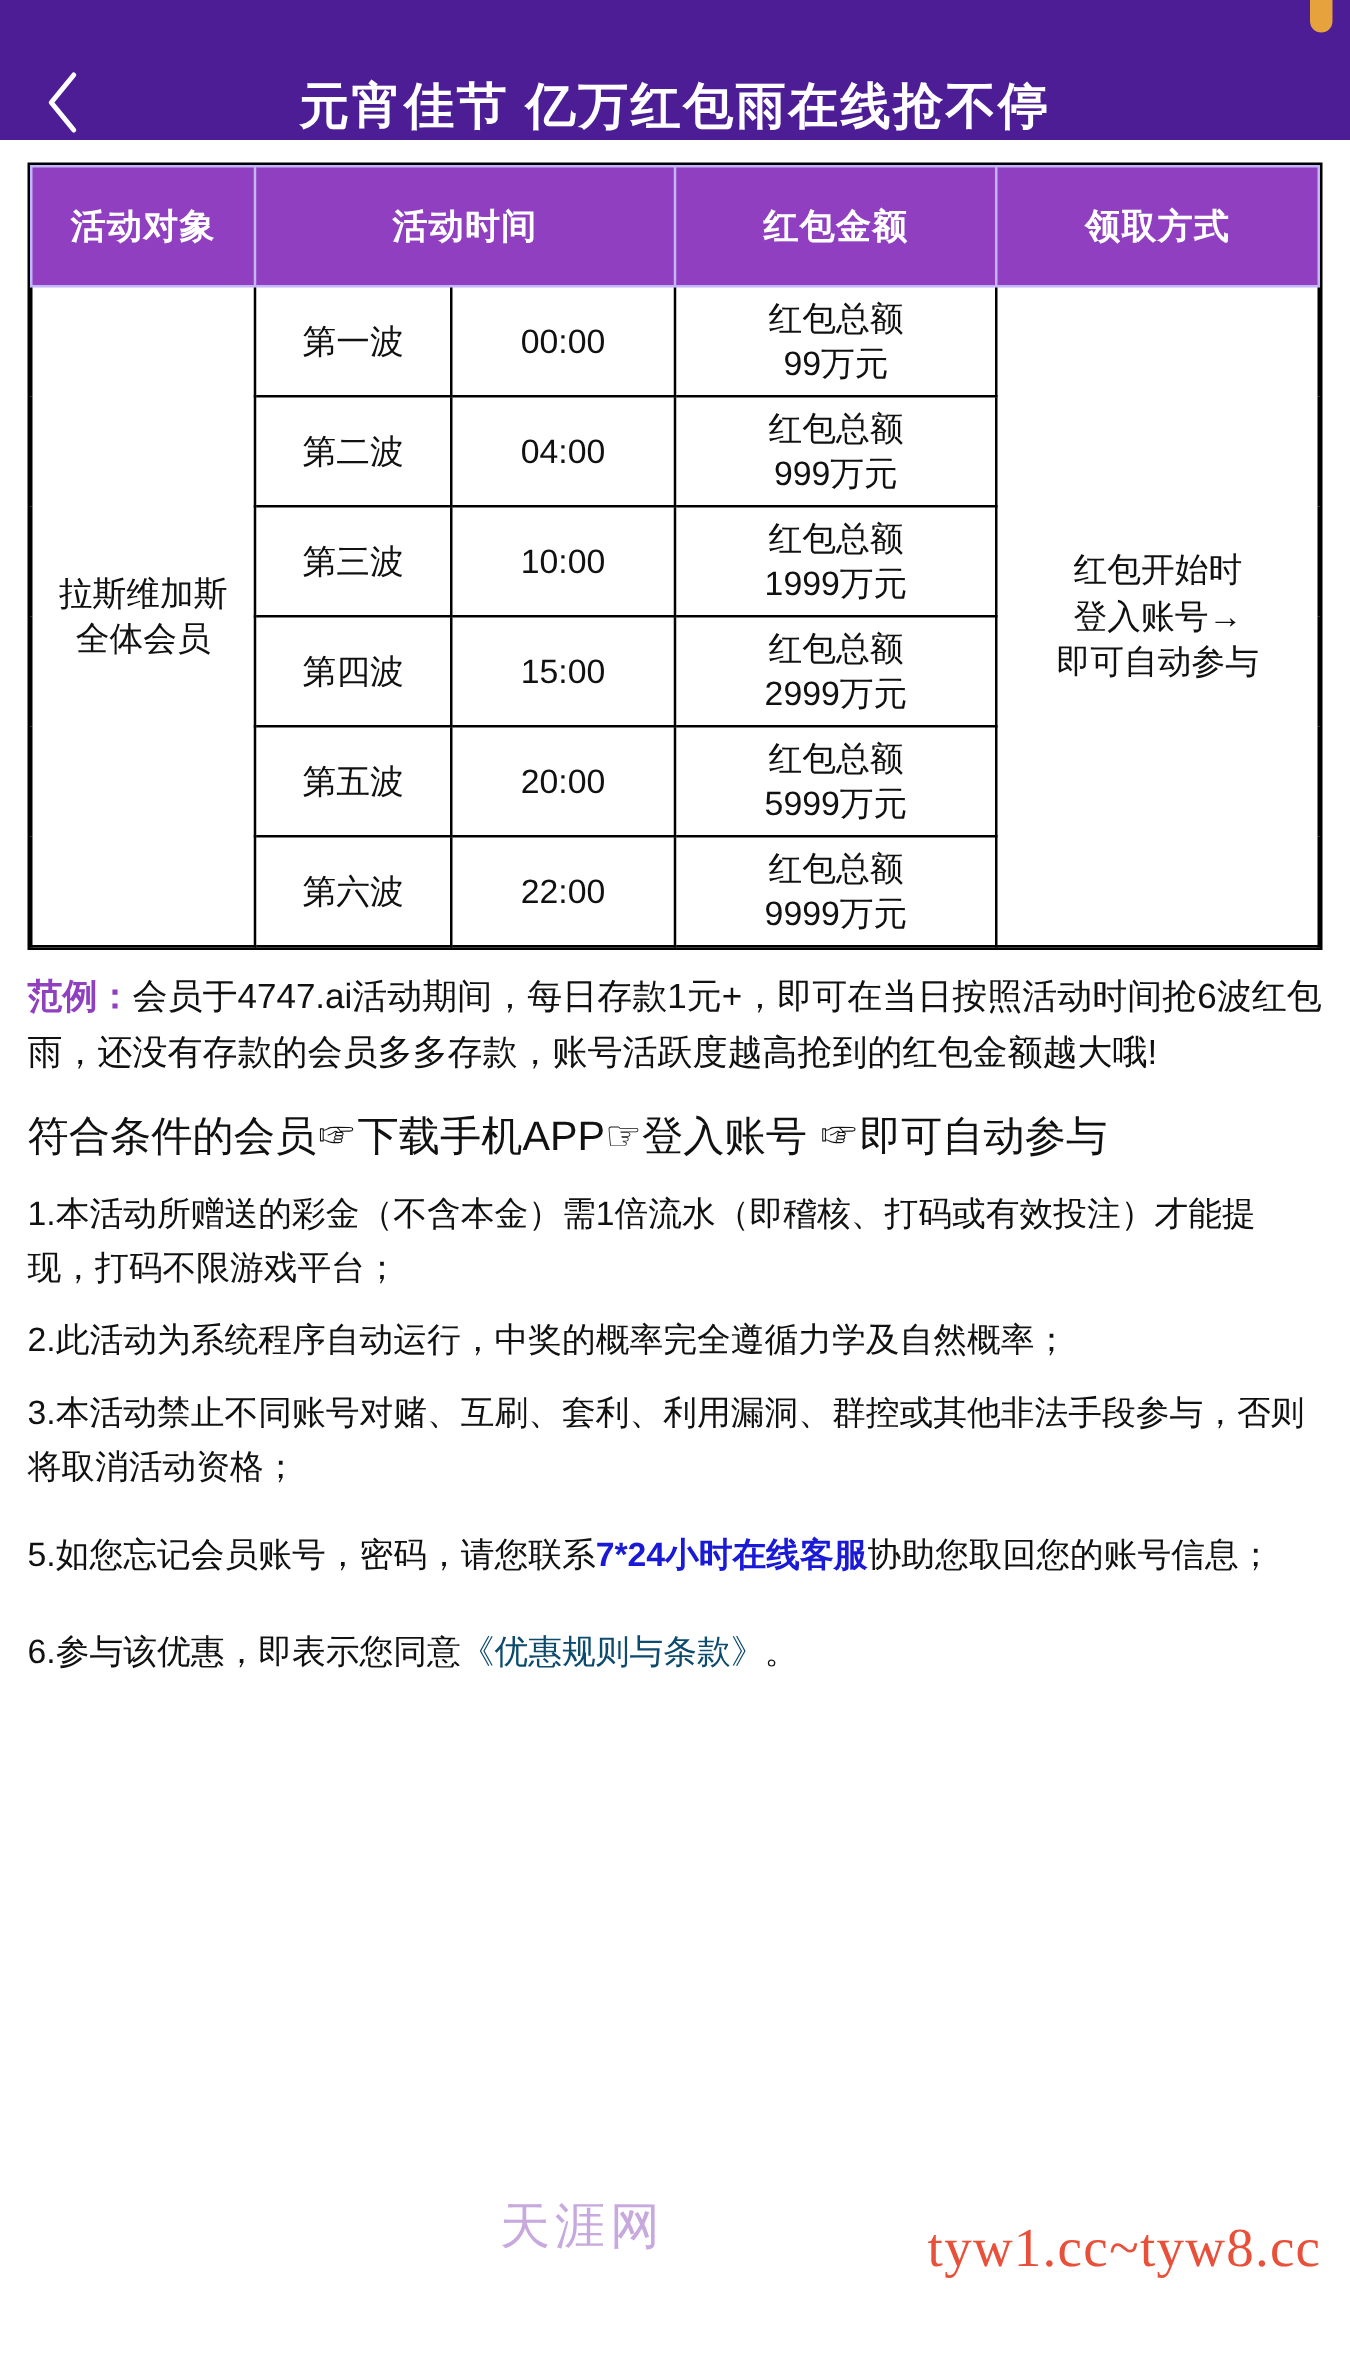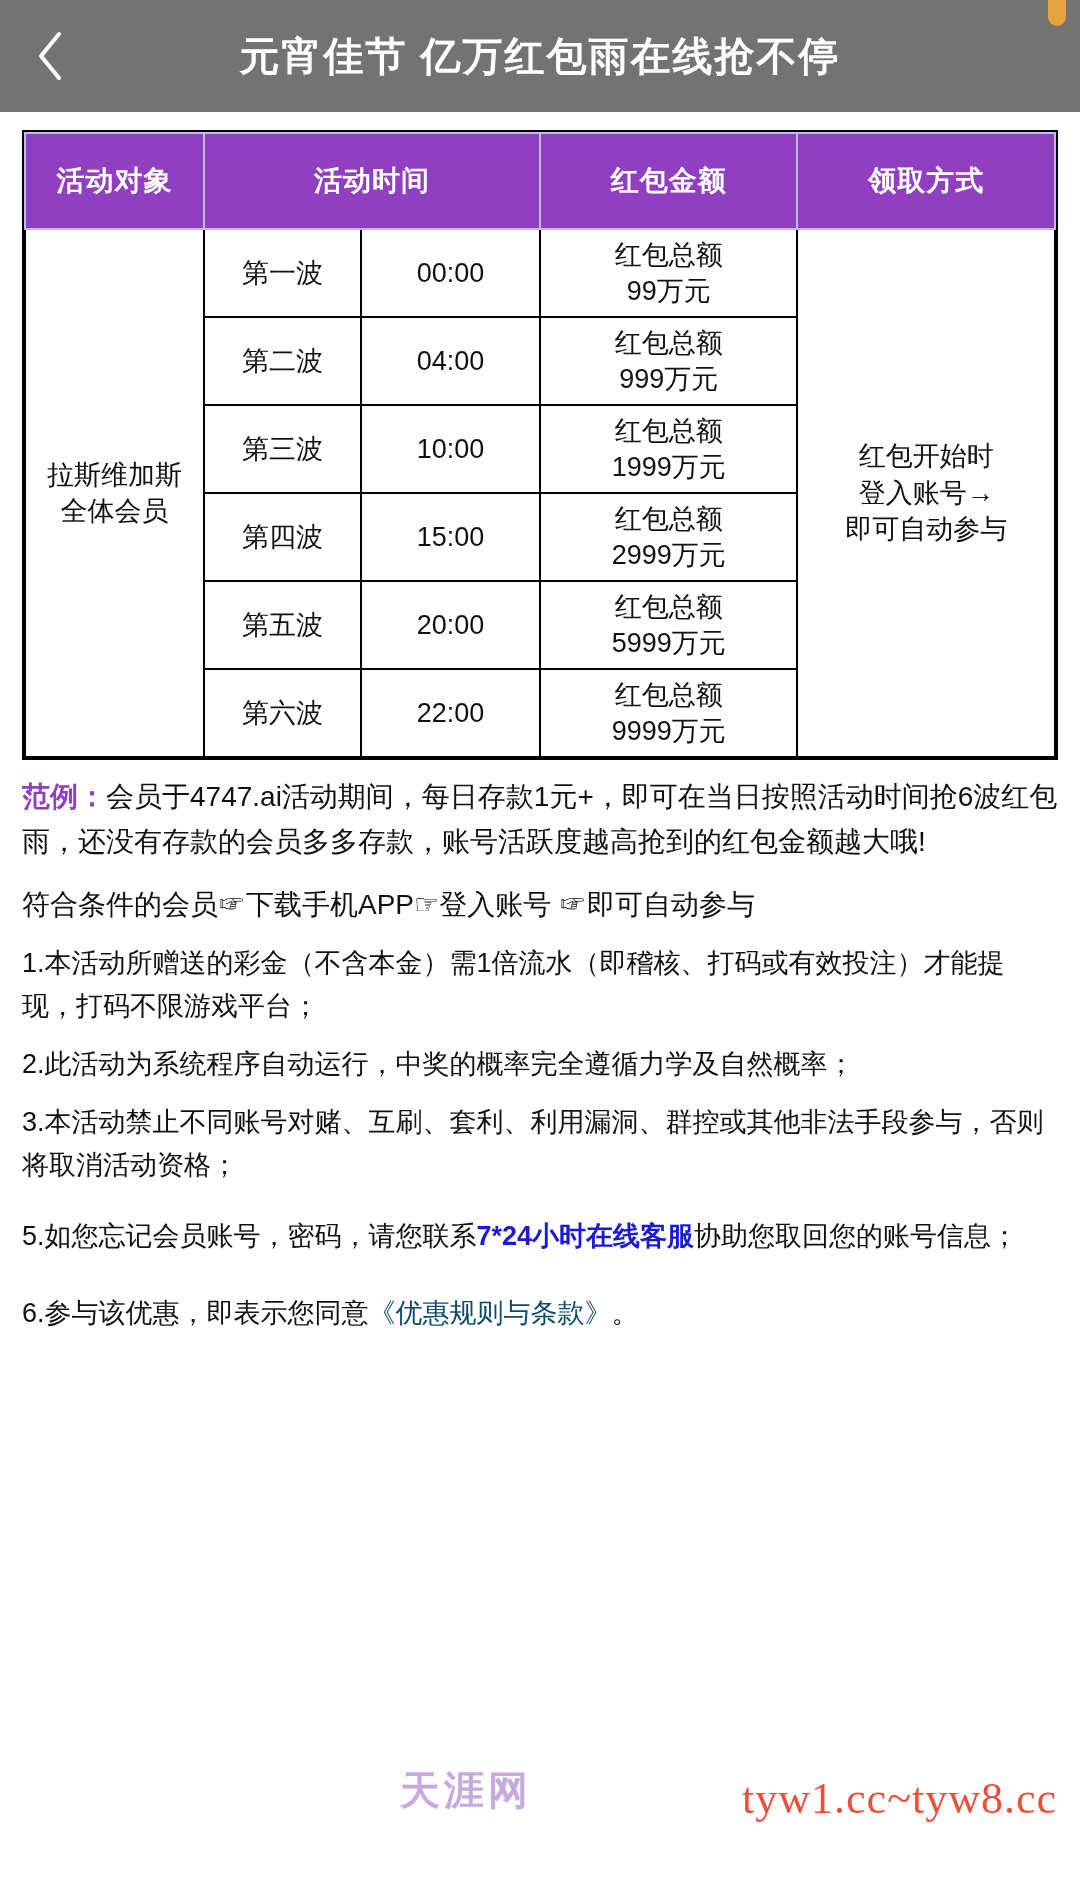--- a/index.html
+++ b/index.html
@@ -14,23 +14,23 @@
     width: 1080px;
     min-height: 1896px;
     background: #ffffff;
     overflow: hidden;
   }
 
   
   .header {
     position: relative;
     height: 112px;
-    background: #737373;
+    background: #4c1d95;
     display: flex;
-    align-items: center;
+    align-items: flex-end;
     padding: 0 20px;
   }
   .back-btn {
     width: 60px;
     height: 60px;
     display: flex;
     align-items: center;
     justify-content: center;
     cursor: pointer;
     flex: 0 0 auto;
@@ -114,21 +114,21 @@
     color: #8f3fbf;
     font-weight: bold;
   }
   .section-title {
     color: #8f3fbf;
     font-weight: bold;
     font-size: 28px;
     margin-top: 42px;
   }
   .claim-line {
-    font-size: 28px;
+    font-size: 33px;
     margin-top: 18px;
     line-height: 1.6;
   }
   .rules-title {
     color: #8f3fbf;
     font-weight: bold;
     font-size: 28px;
     margin-top: 74px;
   }
   .rule {
@@ -137,24 +137,24 @@
     margin-top: 14px;
   }
   .rule.loose { line-height: 2.1; margin-top: 20px; }
   .hl { color: #1a1ad6; font-weight: bold; }
   .hl-purple { color: #0c4a6e; font-weight: normal; }
 
   
   .wm-center {
     position: absolute;
     left: 400px;
-    bottom: 78px;
+    bottom: 88px;
     font-size: 40px;
     color: #c8a9dd;
-    font-weight: bold;
+    font-weight: normal;
     letter-spacing: 4px;
     pointer-events: none;
   }
   .wm-right {
     position: absolute;
     right: 23px;
     bottom: 72px;
     font-size: 44px;
     color: #e8503a;
     font-family: "Liberation Serif", serif;

